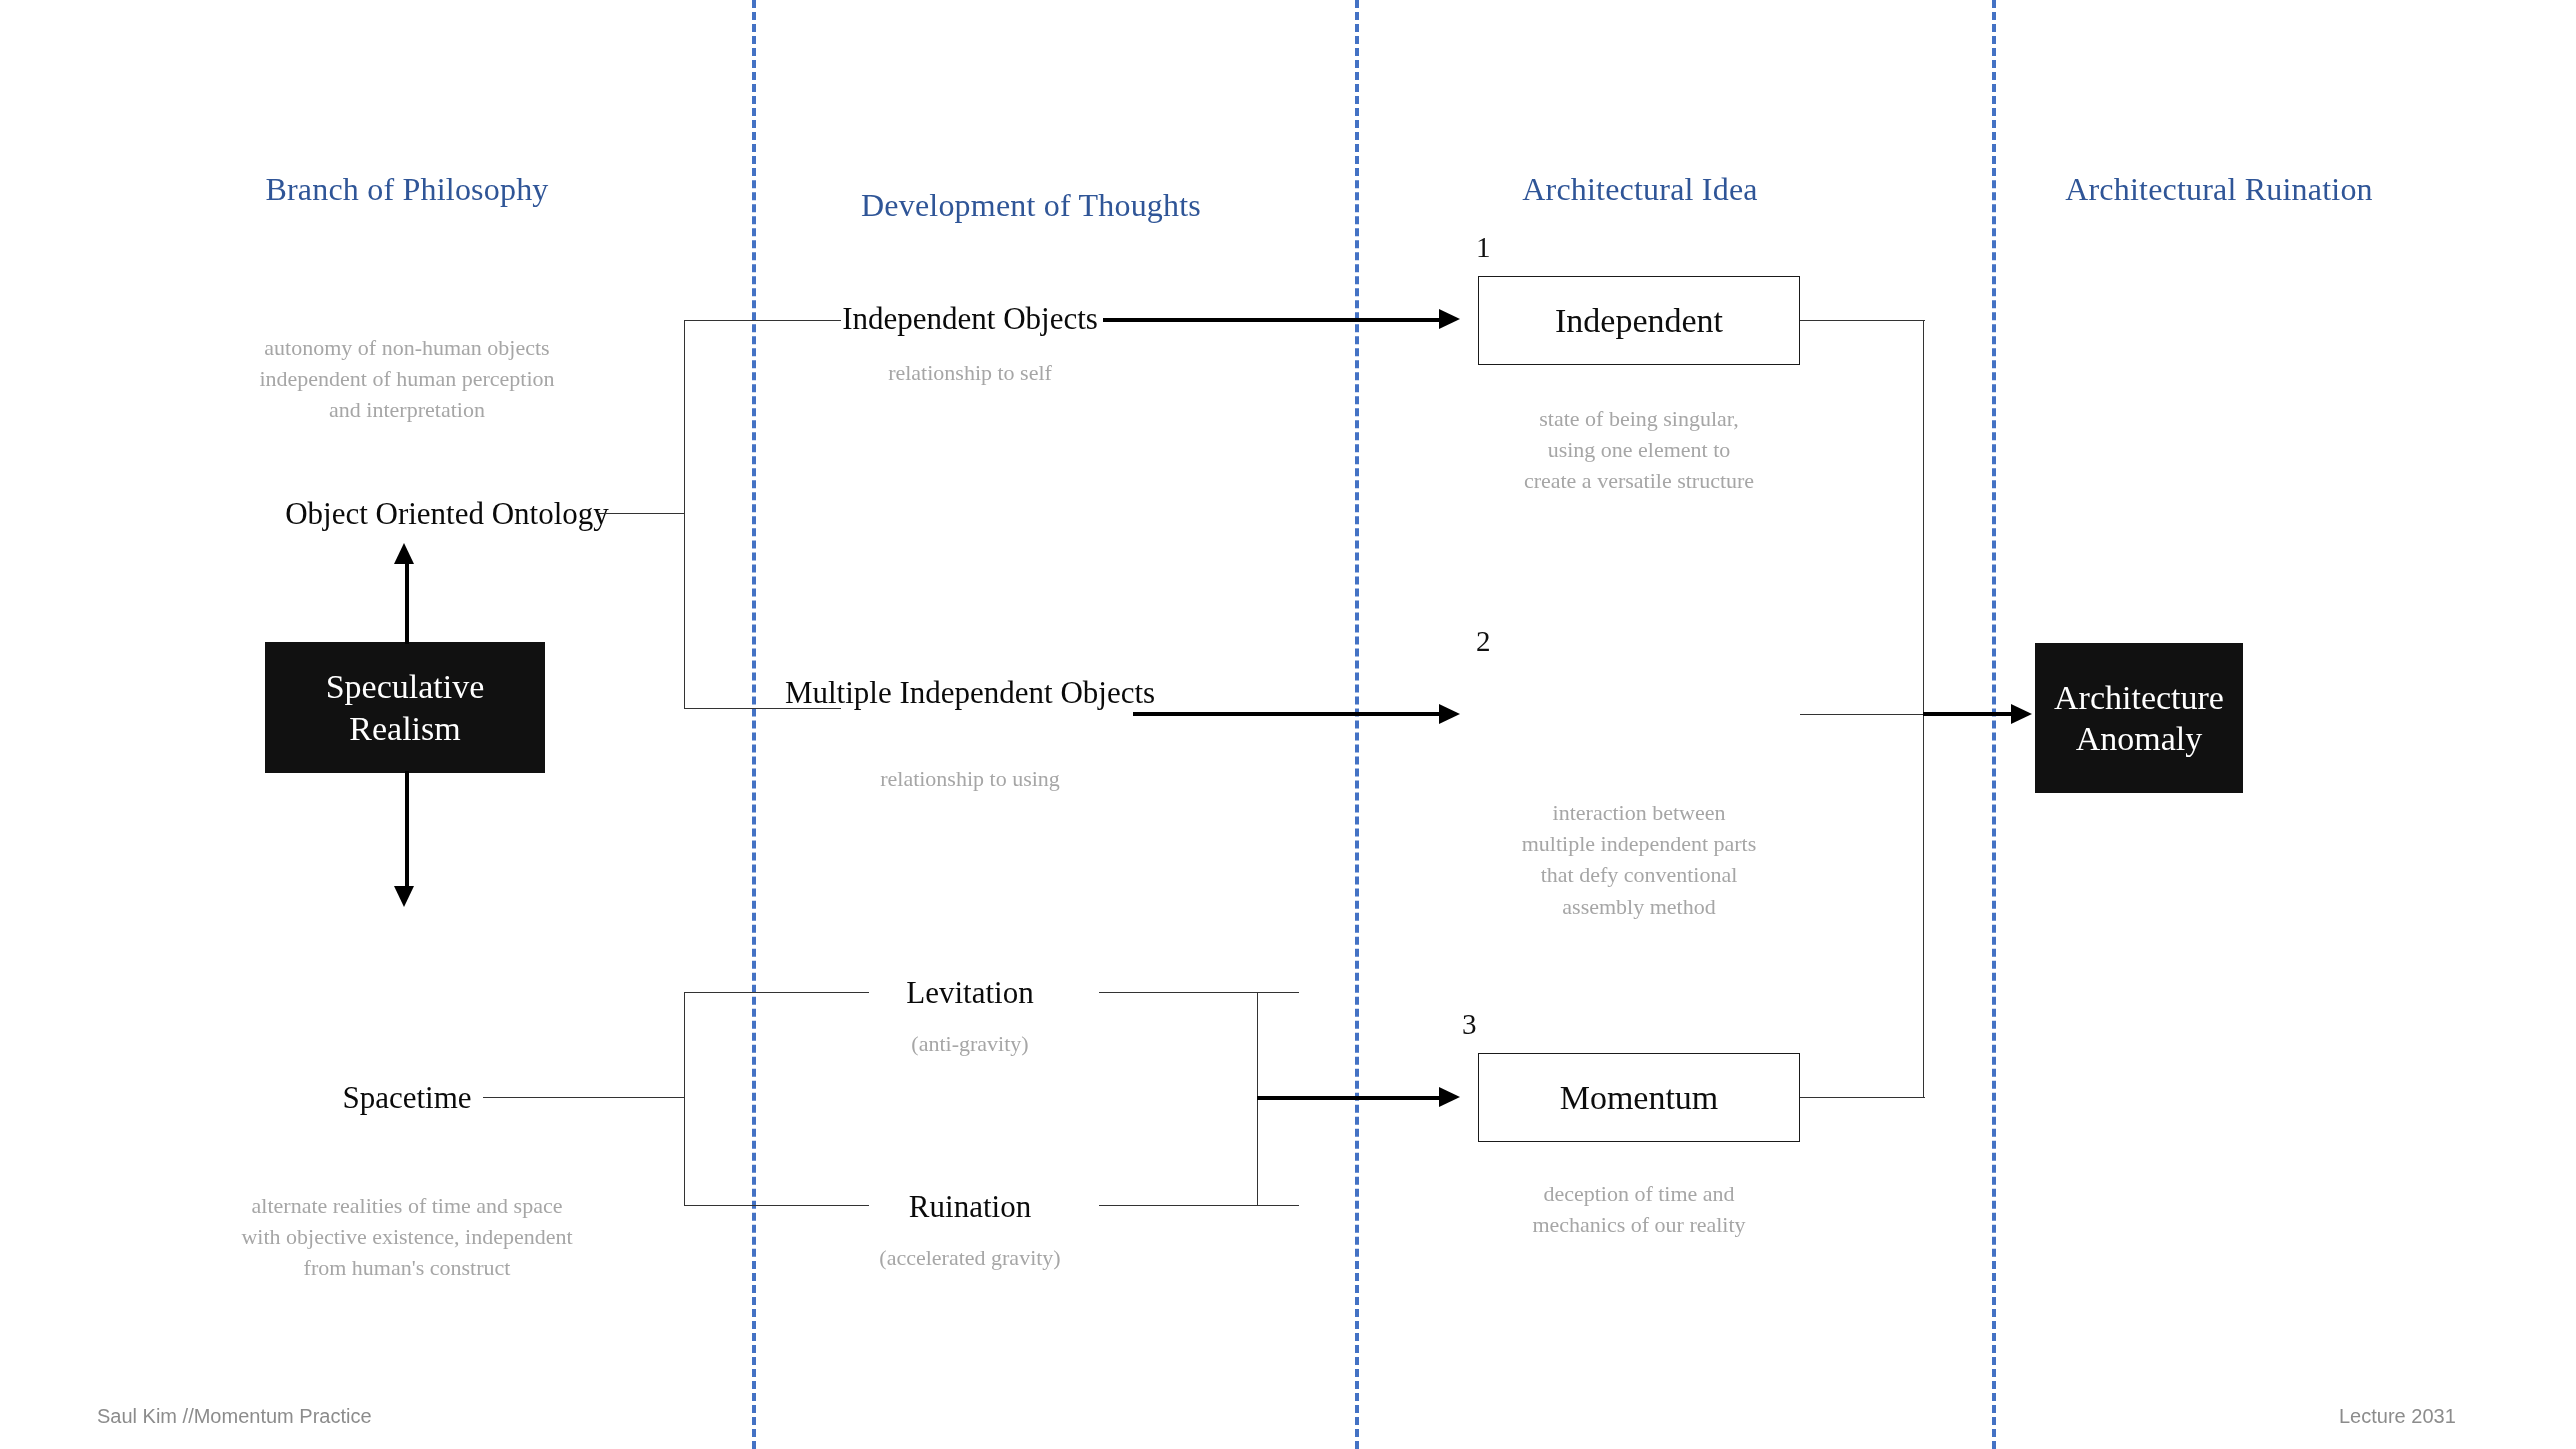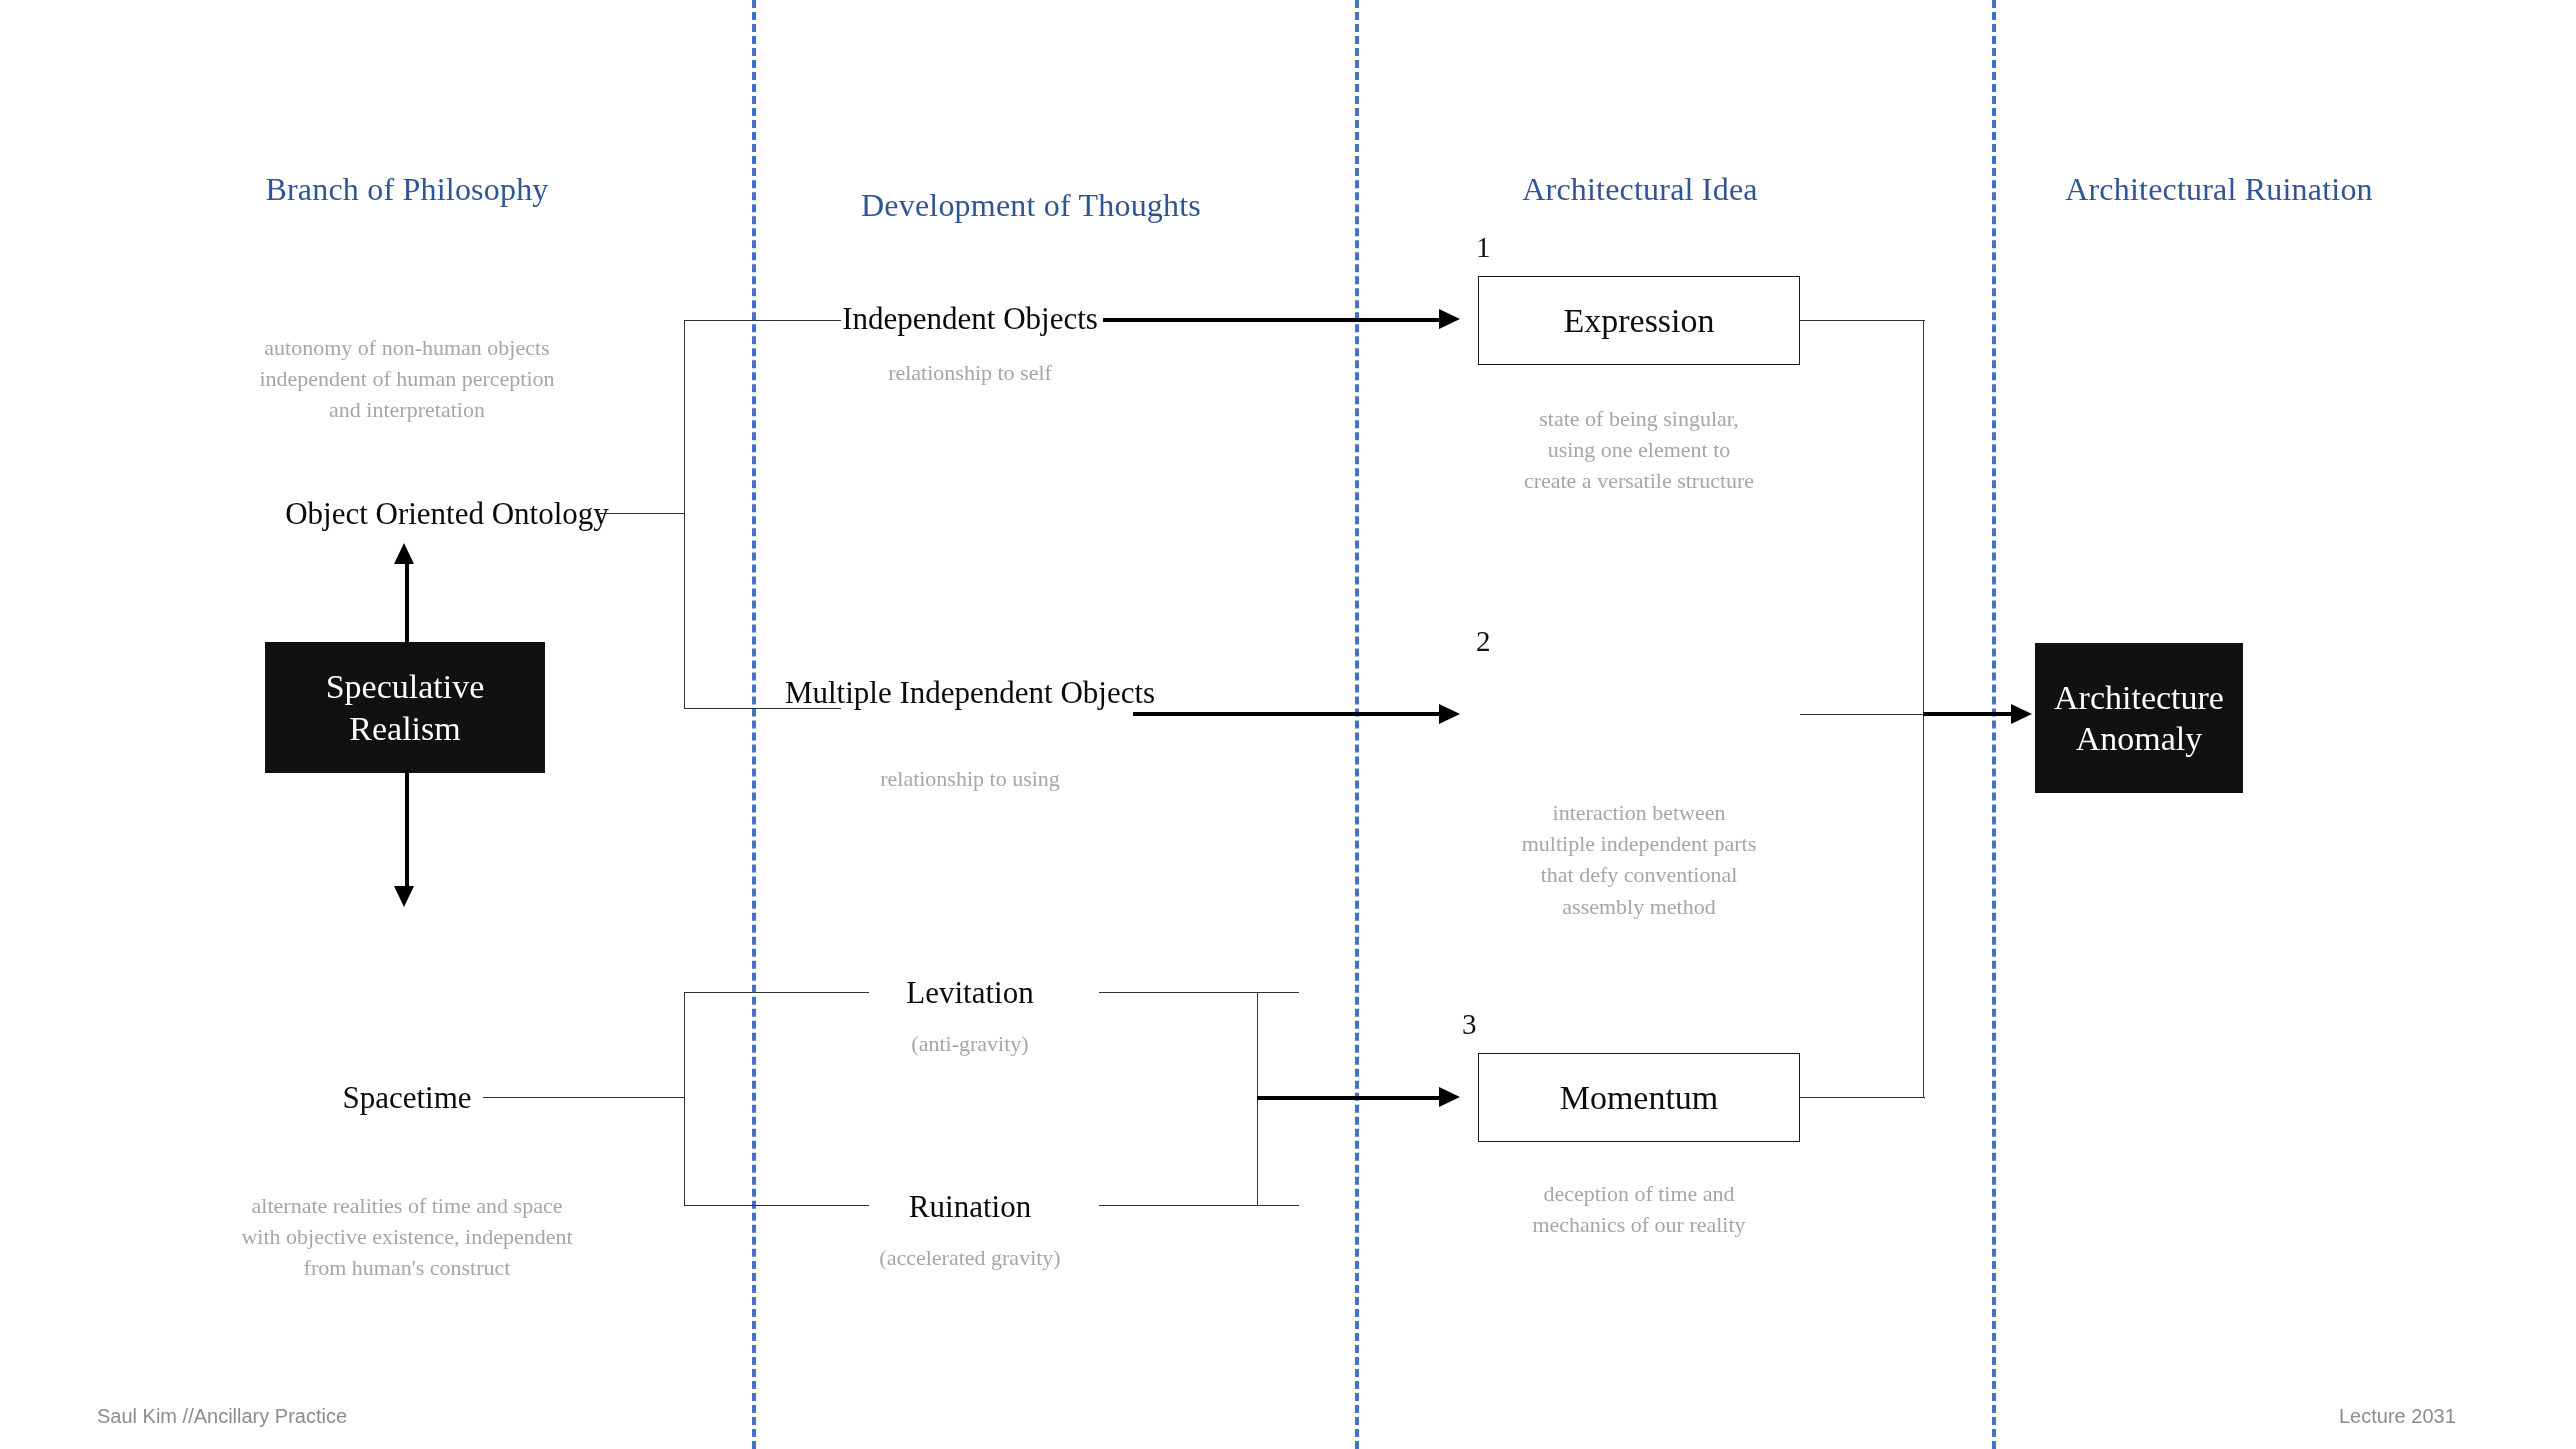--- a/index.html
+++ b/index.html
@@ -175,21 +175,21 @@
   <div class="arrow-right" style="left:1439px;top:309px;"></div>
 
   <div class="hline-bold" style="left:1133px;top:712px;width:309px;"></div>
   <div class="arrow-right" style="left:1439px;top:704px;"></div>
 
   <div class="hline-bold" style="left:1257px;top:1096px;width:186px;"></div>
   <div class="arrow-right" style="left:1439px;top:1087px;"></div>
 
   <div class="numeral" style="left:1476px;top:231px;">1</div>
   <div class="box-outline" style="left:1478px;top:276px;width:322px;height:89px;">
-    <span>Expression</span>
+    <span>Independent</span>
   </div>
   <div class="desc" style="left:1639px;top:403px;width:403px;">state of being singular,
 using one element to
 create a versatile structure</div>
 
   <div class="numeral" style="left:1476px;top:625px;">2</div>
   <div class="desc" style="left:1639px;top:797px;width:419px;">interaction between
 multiple independent parts
 that defy conventional
 assembly method</div>
@@ -207,17 +207,17 @@
   <div class="vline-thin" style="left:1923px;top:320px;height:778px;"></div>
 
   <div class="hline-bold" style="left:1923px;top:712px;width:92px;"></div>
   <div class="arrow-right" style="left:2011px;top:704px;"></div>
 
   <div class="box-black" style="left:2035px;top:643px;width:208px;height:150px;">
     <span style="white-space:pre-line;">Architecture
 Anomaly</span>
   </div>
 
-  <div class="footer" style="left:97px;top:1405px;">Saul Kim //Ancillary Practice</div>
+  <div class="footer" style="left:97px;top:1405px;">Saul Kim //Momentum Practice</div>
   <div class="footer" style="left:2339px;top:1405px;">Lecture 2031</div>
 
 </div>
 
 
 </body></html>

